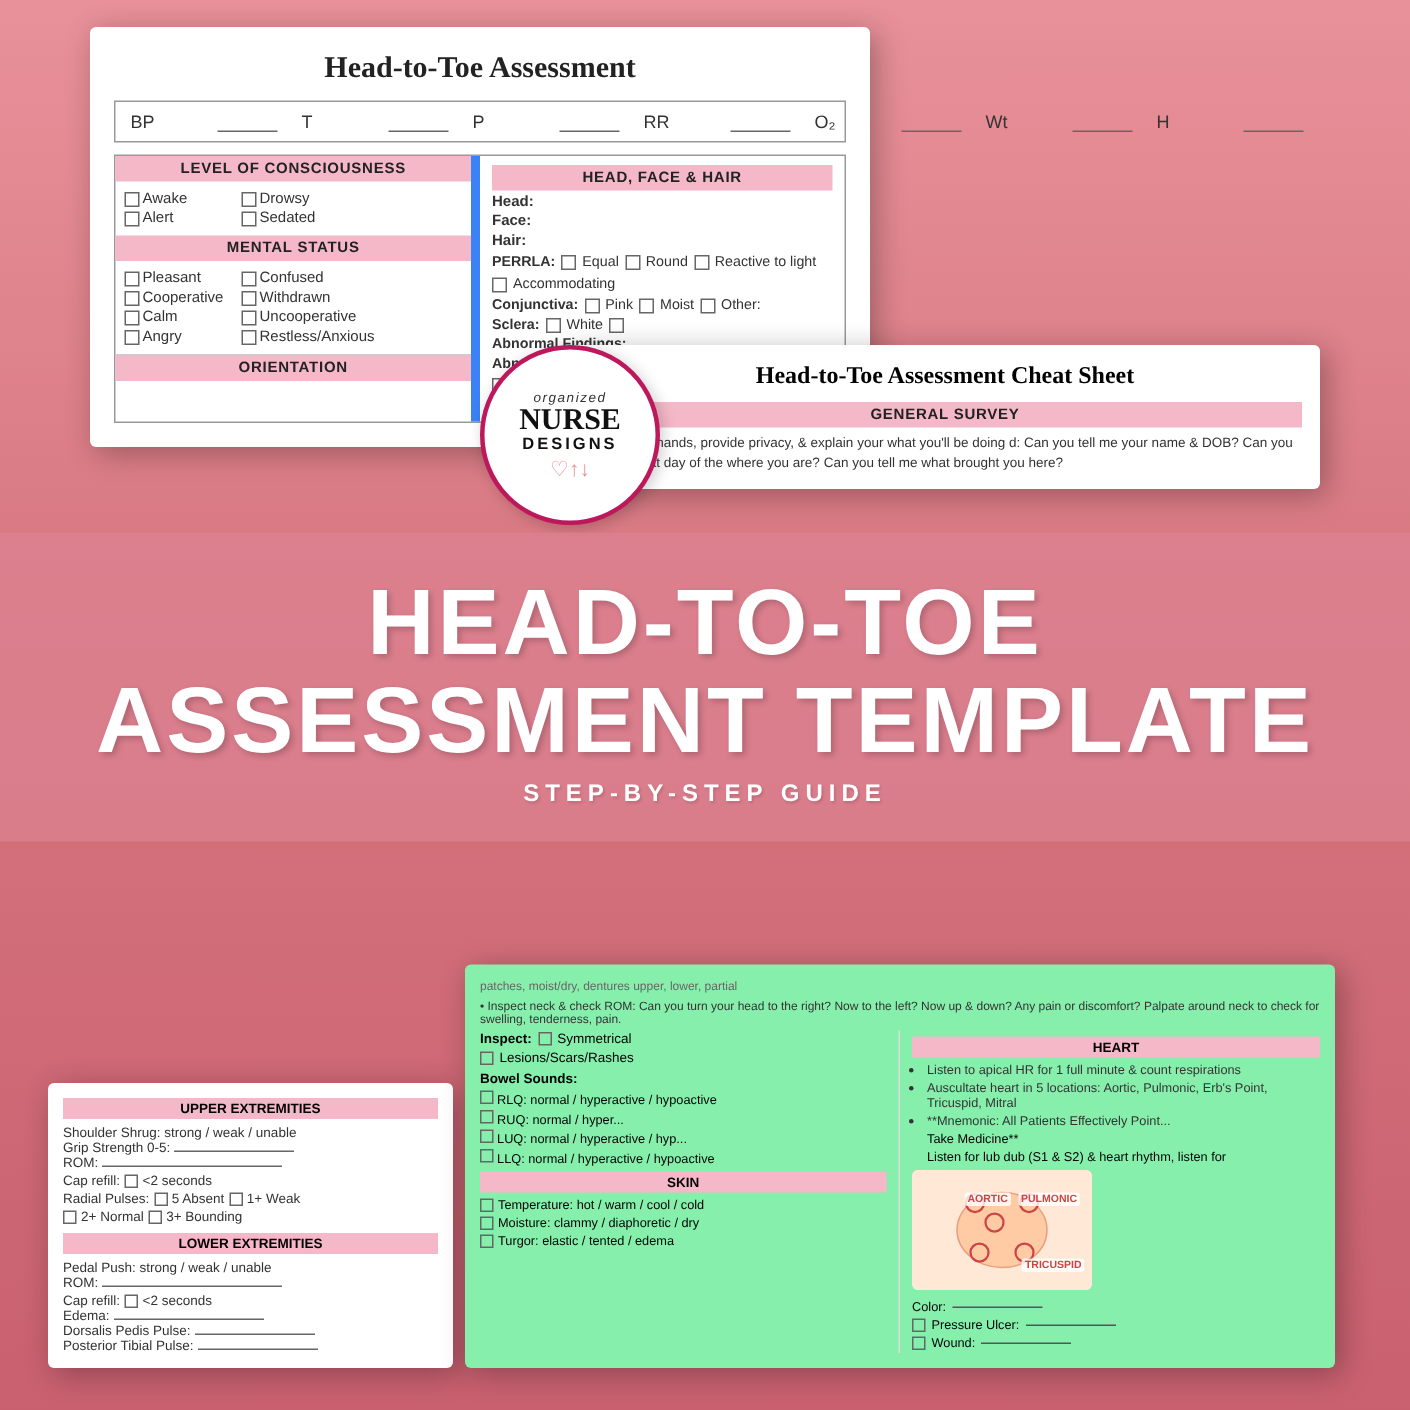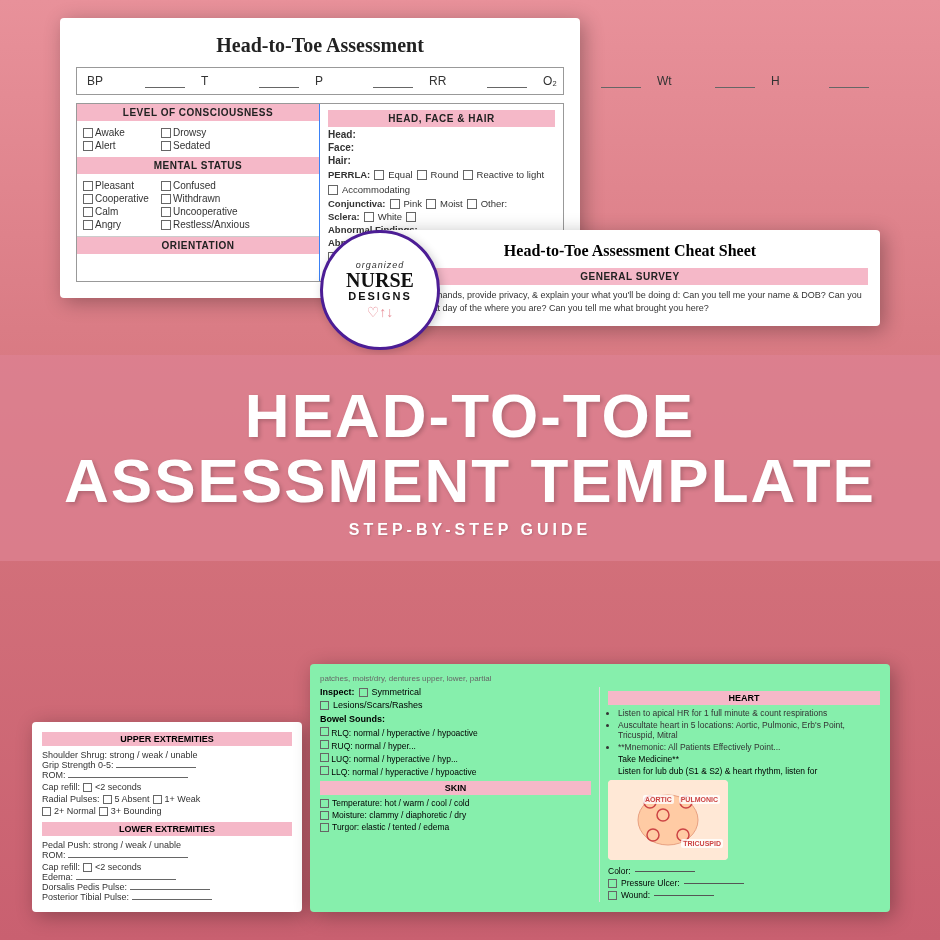--- a/index.html
+++ b/index.html
@@ -63,21 +63,21 @@
     .vitals-line { border-bottom: 1px solid #666; display: inline-block; width: 60px; margin-left: 2px; }
 
     .form-grid {
       display: grid;
       grid-template-columns: 1fr 1fr;
       gap: 0;
       border: 1px solid #999;
     }
 
     .left-col {
-      border-right: 1px solid #3b82f6;
+      border-right: 6px solid #3b82f6;
       padding: 0;
     }
 
     .right-col {
       padding: 6px 8px;
     }
 
     .section-header {
       background: #f5b8c8;
       text-align: center;
@@ -213,21 +213,21 @@
 
     
     .logo-circle {
       position: absolute;
       top: 230px;
       left: 320px;
       width: 120px;
       height: 120px;
       border-radius: 50%;
       background: white;
-      border: 3px solid #4c1d95;
+      border: 3px solid #be185d;
       display: flex;
       flex-direction: column;
       align-items: center;
       justify-content: center;
       z-index: 10;
       box-shadow: 2px 2px 10px rgba(0,0,0,0.2);
     }
 
     .logo-text-organized {
       font-size: 9px;
@@ -602,20 +602,21 @@
         <span>&lt;2 seconds</span>
       </div>
       <div>Edema: <span class="field-line" style="min-width:100px;"></span></div>
       <div>Dorsalis Pedis Pulse: <span class="field-line"></span></div>
       <div>Posterior Tibial Pulse: <span class="field-line"></span></div>
     </div>
   </div>
 
   <div class="doc-card-bottom-right">
     <div style="font-size:8px;color:#666;margin-bottom:4px;">patches, moist/dry, dentures upper, lower, partial</div>
+    <div style="font-size:8px;color:#333;margin-bottom:3px;">• Inspect neck &amp; check ROM: Can you turn your head to the right? Now to the left? Now up &amp; down? Any pain or discomfort? Palpate around neck to check for swelling, tenderness, pain.</div>
 
     <div class="bottom-right-grid">
 
       <div class="bottom-right-left">
         <div style="display:flex;align-items:center;gap:4px;font-size:9px;margin-bottom:3px;">
           <strong>Inspect:</strong>
           <span class="small-cb"></span>
           <span>Symmetrical</span>
         </div>
         <div style="display:flex;align-items:center;gap:4px;font-size:9px;margin-bottom:4px;">

